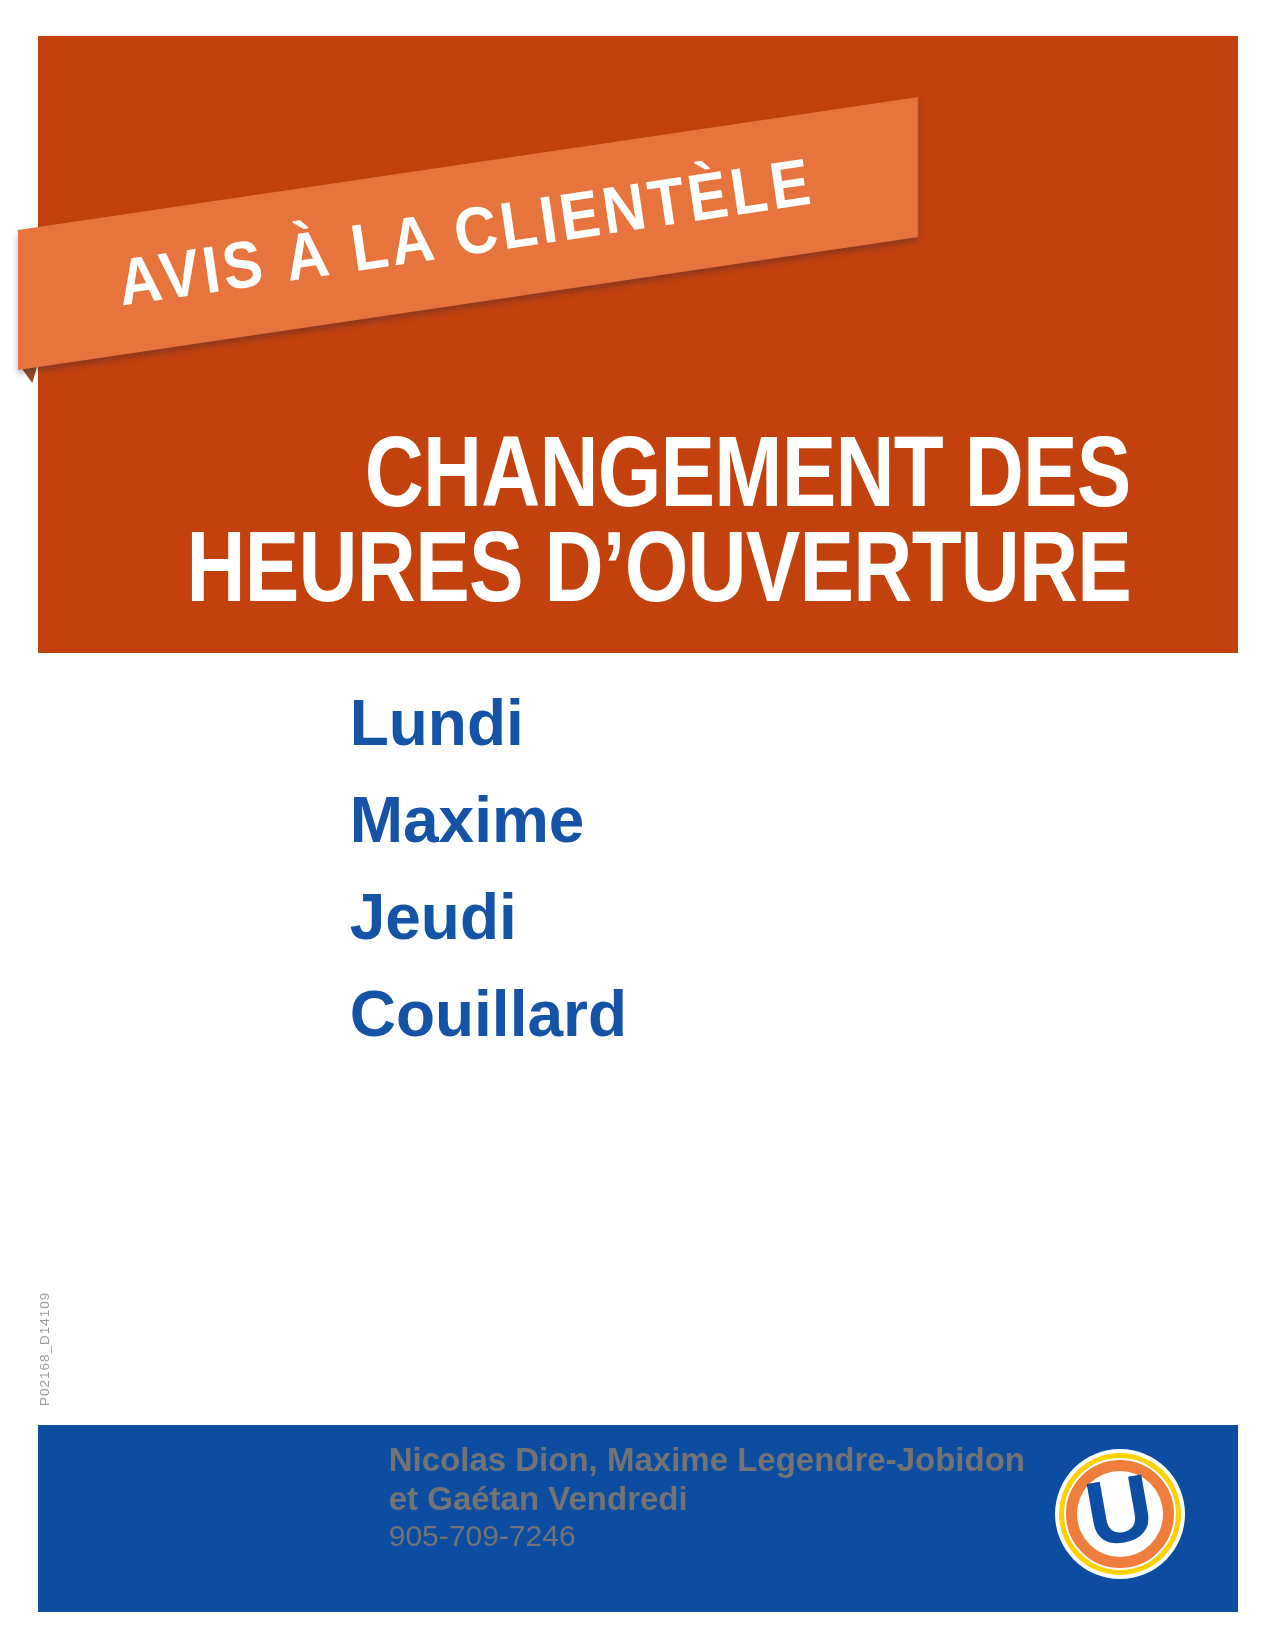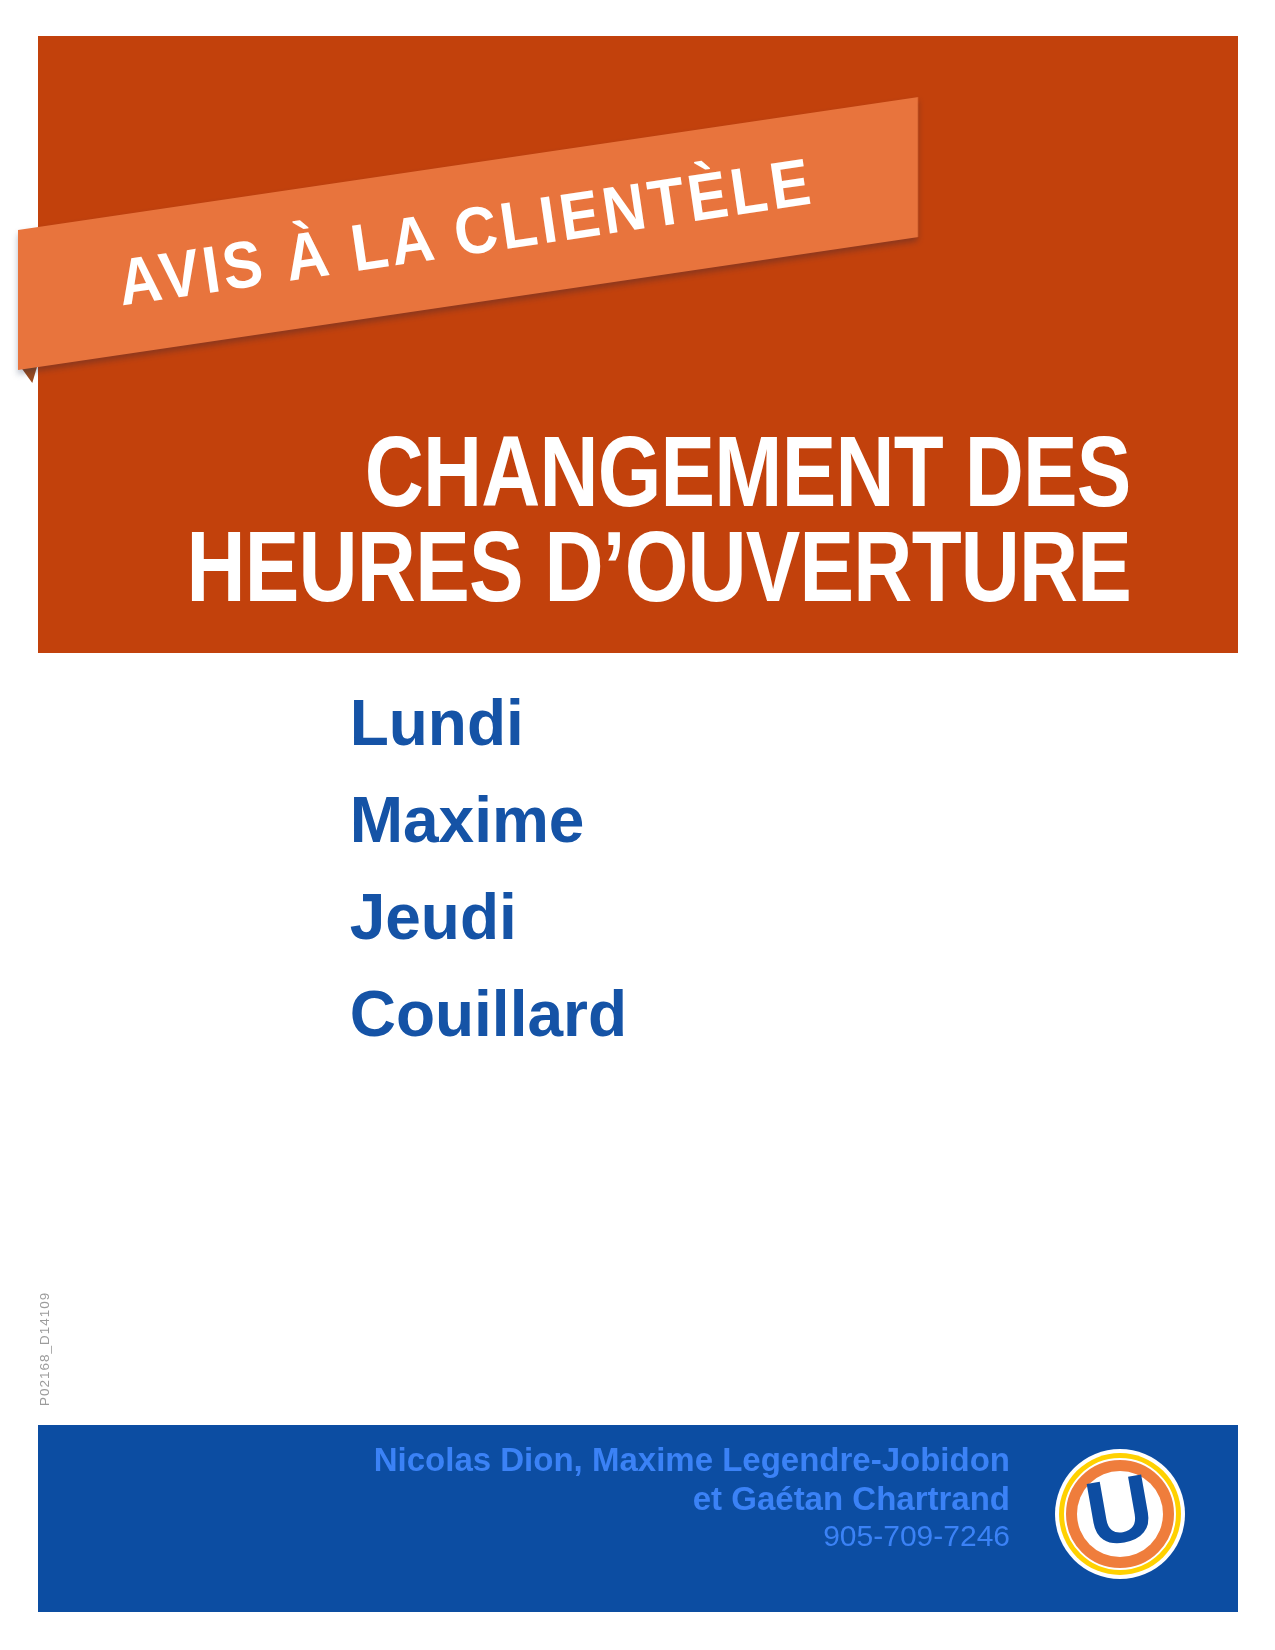--- a/index.html
+++ b/index.html
@@ -63,22 +63,22 @@
     position:absolute;left:37px;top:1406px;
     transform:rotate(-90deg);transform-origin:0 0;
     color:#9C9C9C;font-size:13.5px;letter-spacing:1px;white-space:nowrap;
   }
   
   .footer-bar{
     position:absolute;left:38px;top:1425px;width:1200px;height:187px;
     background:#0C4DA2;
   }
   .footer-text{
-    position:absolute;right:265px;top:1440px;
-    text-align:right;color:#3b82f6;white-space:nowrap;z-index:6;
+    position:absolute;right:250px;top:1440px;
+    text-align:left;color:#737373;white-space:nowrap;z-index:6;
   }
   .footer-text .bold-line{font-size:33px;font-weight:bold;line-height:39px;}
   .footer-text .reg-line{font-size:30px;font-weight:normal;line-height:36px;}
   
   .logo{
     position:absolute;left:1055px;top:1449px;width:130px;height:130px;
     border-radius:50%;background:#ffffff;
     display:flex;align-items:center;justify-content:center;z-index:6;
   }
   .logo .ring-yellow{
@@ -124,21 +124,21 @@
     <div>Jeudi</div>
     <div>Couillard</div>
   </div>
 
   <div class="side-code">P02168_D14109</div>
 
   <div class="footer-bar"></div>
 
   <div class="footer-text">
     <div class="bold-line">Nicolas Dion, Maxime Legendre-Jobidon</div>
-    <div class="bold-line">et Gaétan Chartrand</div>
+    <div class="bold-line">et Gaétan Vendredi</div>
     <div class="reg-line">905-709-7246</div>
   </div>
 
   <div class="logo">
     <div class="ring-yellow">
       <div class="ring-orange">
         <div class="disc">
           <span class="u-letter">U</span>
         </div>
       </div>

